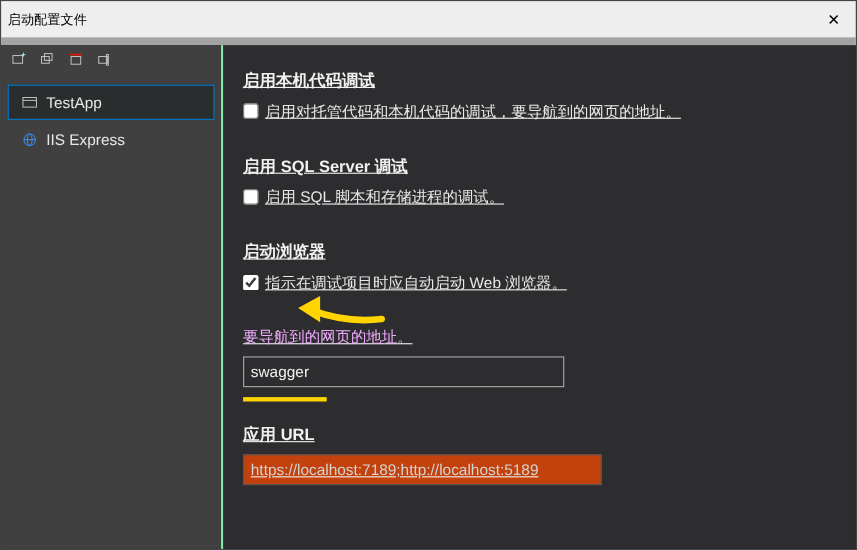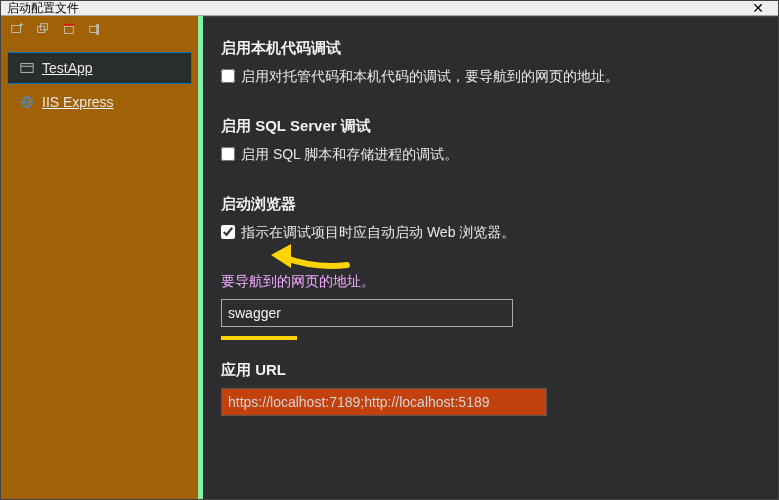--- a/index.html
+++ b/index.html
@@ -1,30 +1,30 @@
 <!DOCTYPE html>
 <html><head>
 <meta charset="utf-8">
 <style>
   * { box-sizing: border-box; margin: 0; padding: 0; font-family: "Microsoft YaHei", "Segoe UI", sans-serif; }
   html, body { width: 779px; height: 500px; overflow: hidden; background: #fff; }
   .window { width: 779px; height: 500px; display: flex; flex-direction: column; background: #2d2d30; color: #f1f1f1; border: 1px solid #444; }
-  .titlebar { height: 15px; line-height: 26px; background: #eee; color: #000; display: flex; justify-content: space-between; align-items: center; padding: 0 0 0 6px; font-size: 12px; border-bottom: 1px solid #a3a3a3; }
+  .titlebar { height: 40px; line-height: 26px; background: #eee; color: #000; display: flex; justify-content: space-between; align-items: center; padding: 0 0 0 6px; font-size: 12px; border-bottom: 7px solid #a3a3a3; }
   .close-x { width: 40px; text-align: center; font-size: 14px; font-family: Arial, sans-serif; }
   .body { flex: 1; display: flex; background: #252526; }
-  .sidebar { width: 202px; background: #a16207; border-right: 5px solid #86efac; display: flex; flex-direction: column; text-decoration: underline; }
+  .sidebar { width: 202px; background: #404040; border-right: 2px solid #86efac; display: flex; flex-direction: column; }
   .toolbar { height: 26px; display: flex; align-items: center; gap: 10px; padding: 0 8px; border-bottom: none; }
   .toolbar .tb-icon { width: 16px; height: 16px; display: flex; align-items: center; justify-content: center; color: #c5c5c5; }
   .profile-list { padding-top: 8px; }
   .profile-item { height: 32px; display: flex; align-items: center; gap: 8px; padding: 0 12px; font-size: 14px; color: #e8e8e8; cursor: pointer; border: 1px solid transparent; margin: 2px 6px; }
   .profile-item.selected { border: 1px solid #007acc; background: #2a2d2e; }
   .profile-item .p-icon { width: 14px; height: 14px; display: inline-flex; align-items: center; justify-content: center; color: #b5b5b5; }
   .profile-item .p-icon.globe { color: #3794ff; }
   .content { flex: 1; background: #2d2d30; padding: 22px 20px 20px 18px; overflow: hidden; position: relative; border-top: 1px solid #3f3f46; }
-  .section { margin-bottom: 30px; }
+  .section { margin-bottom: 30px; text-decoration: underline; }
   .section h3 { font-size: 15px; font-weight: 700; color: #f1f1f1; margin-bottom: 8px; }
   .chk-row { display: flex; align-items: flex-start; gap: 6px; font-size: 14px; color: #e8e8e8; line-height: 1.5; }
   .chk-row input[type=checkbox] { width: 14px; height: 14px; margin-top: 3px; accent-color: #fff; background:#2d2d30; border:1px solid #999; }
   .desc { font-size: 14px; color: #f0abfc; margin-bottom: 8px; }
   .text-input { width: 292px; height: 28px; background: #2d2d30; border: 1px solid #aaa; color: #f1f1f1; font-size: 14px; padding: 0 6px; outline: none; }
   .readonly { width: 326px; height: 28px; background: #c2410c; border: 1px solid #555; color: #d4d4d4; font-size: 14px; padding: 0 6px; line-height: 26px; overflow:hidden; white-space:nowrap; }
   
   .arrow-wrap { position: absolute; left: 62px; top: 222px; width: 90px; height: 36px; pointer-events:none; }
   .underline { position:absolute; left: 18px; top: 319px; width: 76px; height: 4px; background: #ffd400; pointer-events:none; }
 </style>

